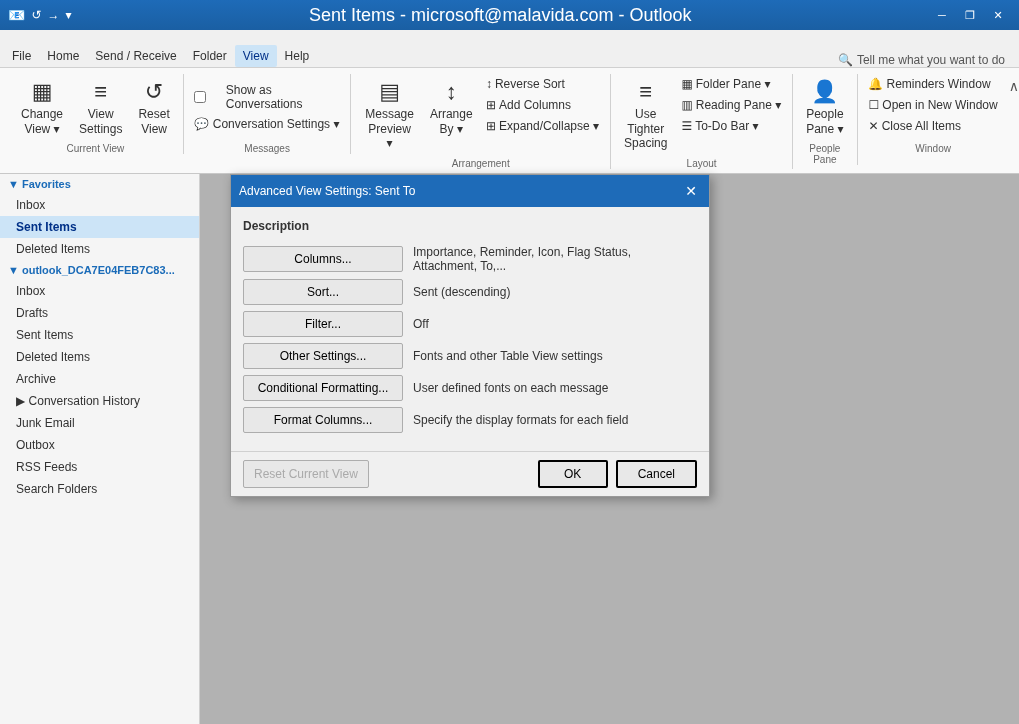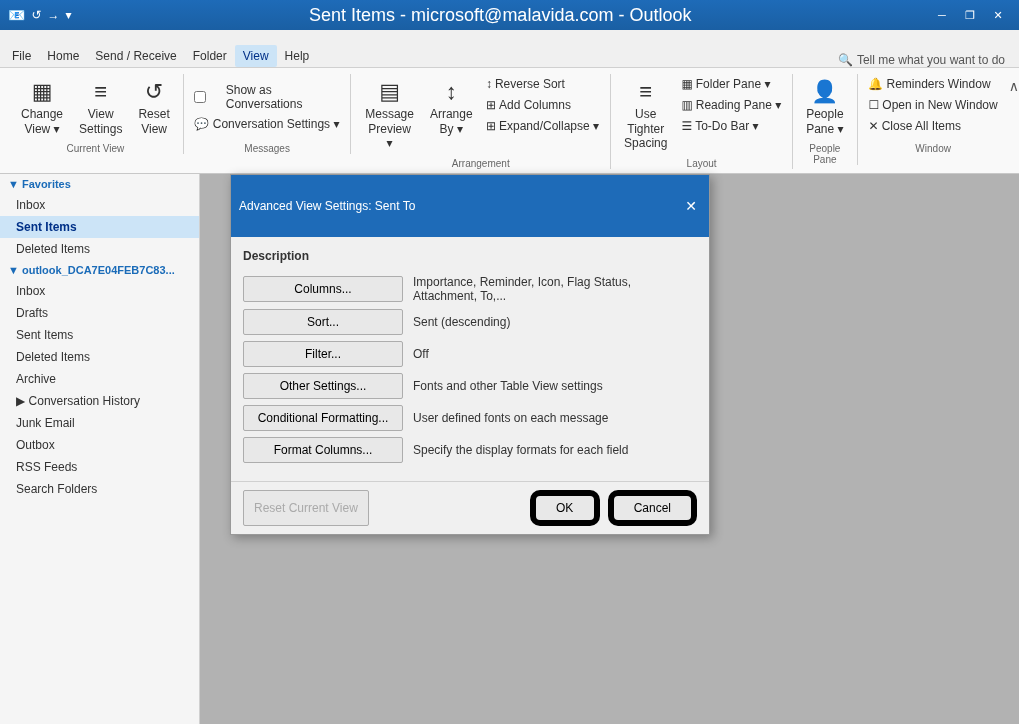--- a/index.html
+++ b/index.html
@@ -173,21 +173,21 @@
     .dialog {
       background: #f0f0f0;
       border: 1px solid #999;
       box-shadow: 3px 3px 10px rgba(0,0,0,0.3);
       width: 480px;
       margin-top: 0;
     }
     .dialog-titlebar {
       background: #1e6bb8;
       color: white;
-      padding: 21px 8px;
+      padding: 6px 8px;
       display: flex;
       align-items: center;
       justify-content: space-between;
       font-size: 12px;
     }
     .dialog-close-btn {
       background: transparent;
       border: none;
       color: white;
       cursor: pointer;
@@ -232,24 +232,24 @@
     .dialog-footer {
       display: flex;
       justify-content: flex-end;
       gap: 8px;
       padding: 8px 12px;
       border-top: 1px solid #d0d0d0;
     }
     .dialog-footer-btn {
       padding: 5px 20px;
       background: #e8e8e8;
-      border: 6px solid #000000;
-      cursor: pointer;
-      font-size: 12px;
-      border-radius: 10px;
+      border: 2px solid #000000;
+      cursor: pointer;
+      font-size: 12px;
+      border-radius: 2px;
       min-width: 70px;
     }
 
     
     .bottom-toolbar {
       height: 36px;
       background: #f0f0f0;
       border-top: 1px solid #d0d0d0;
       display: flex;
       align-items: center;

